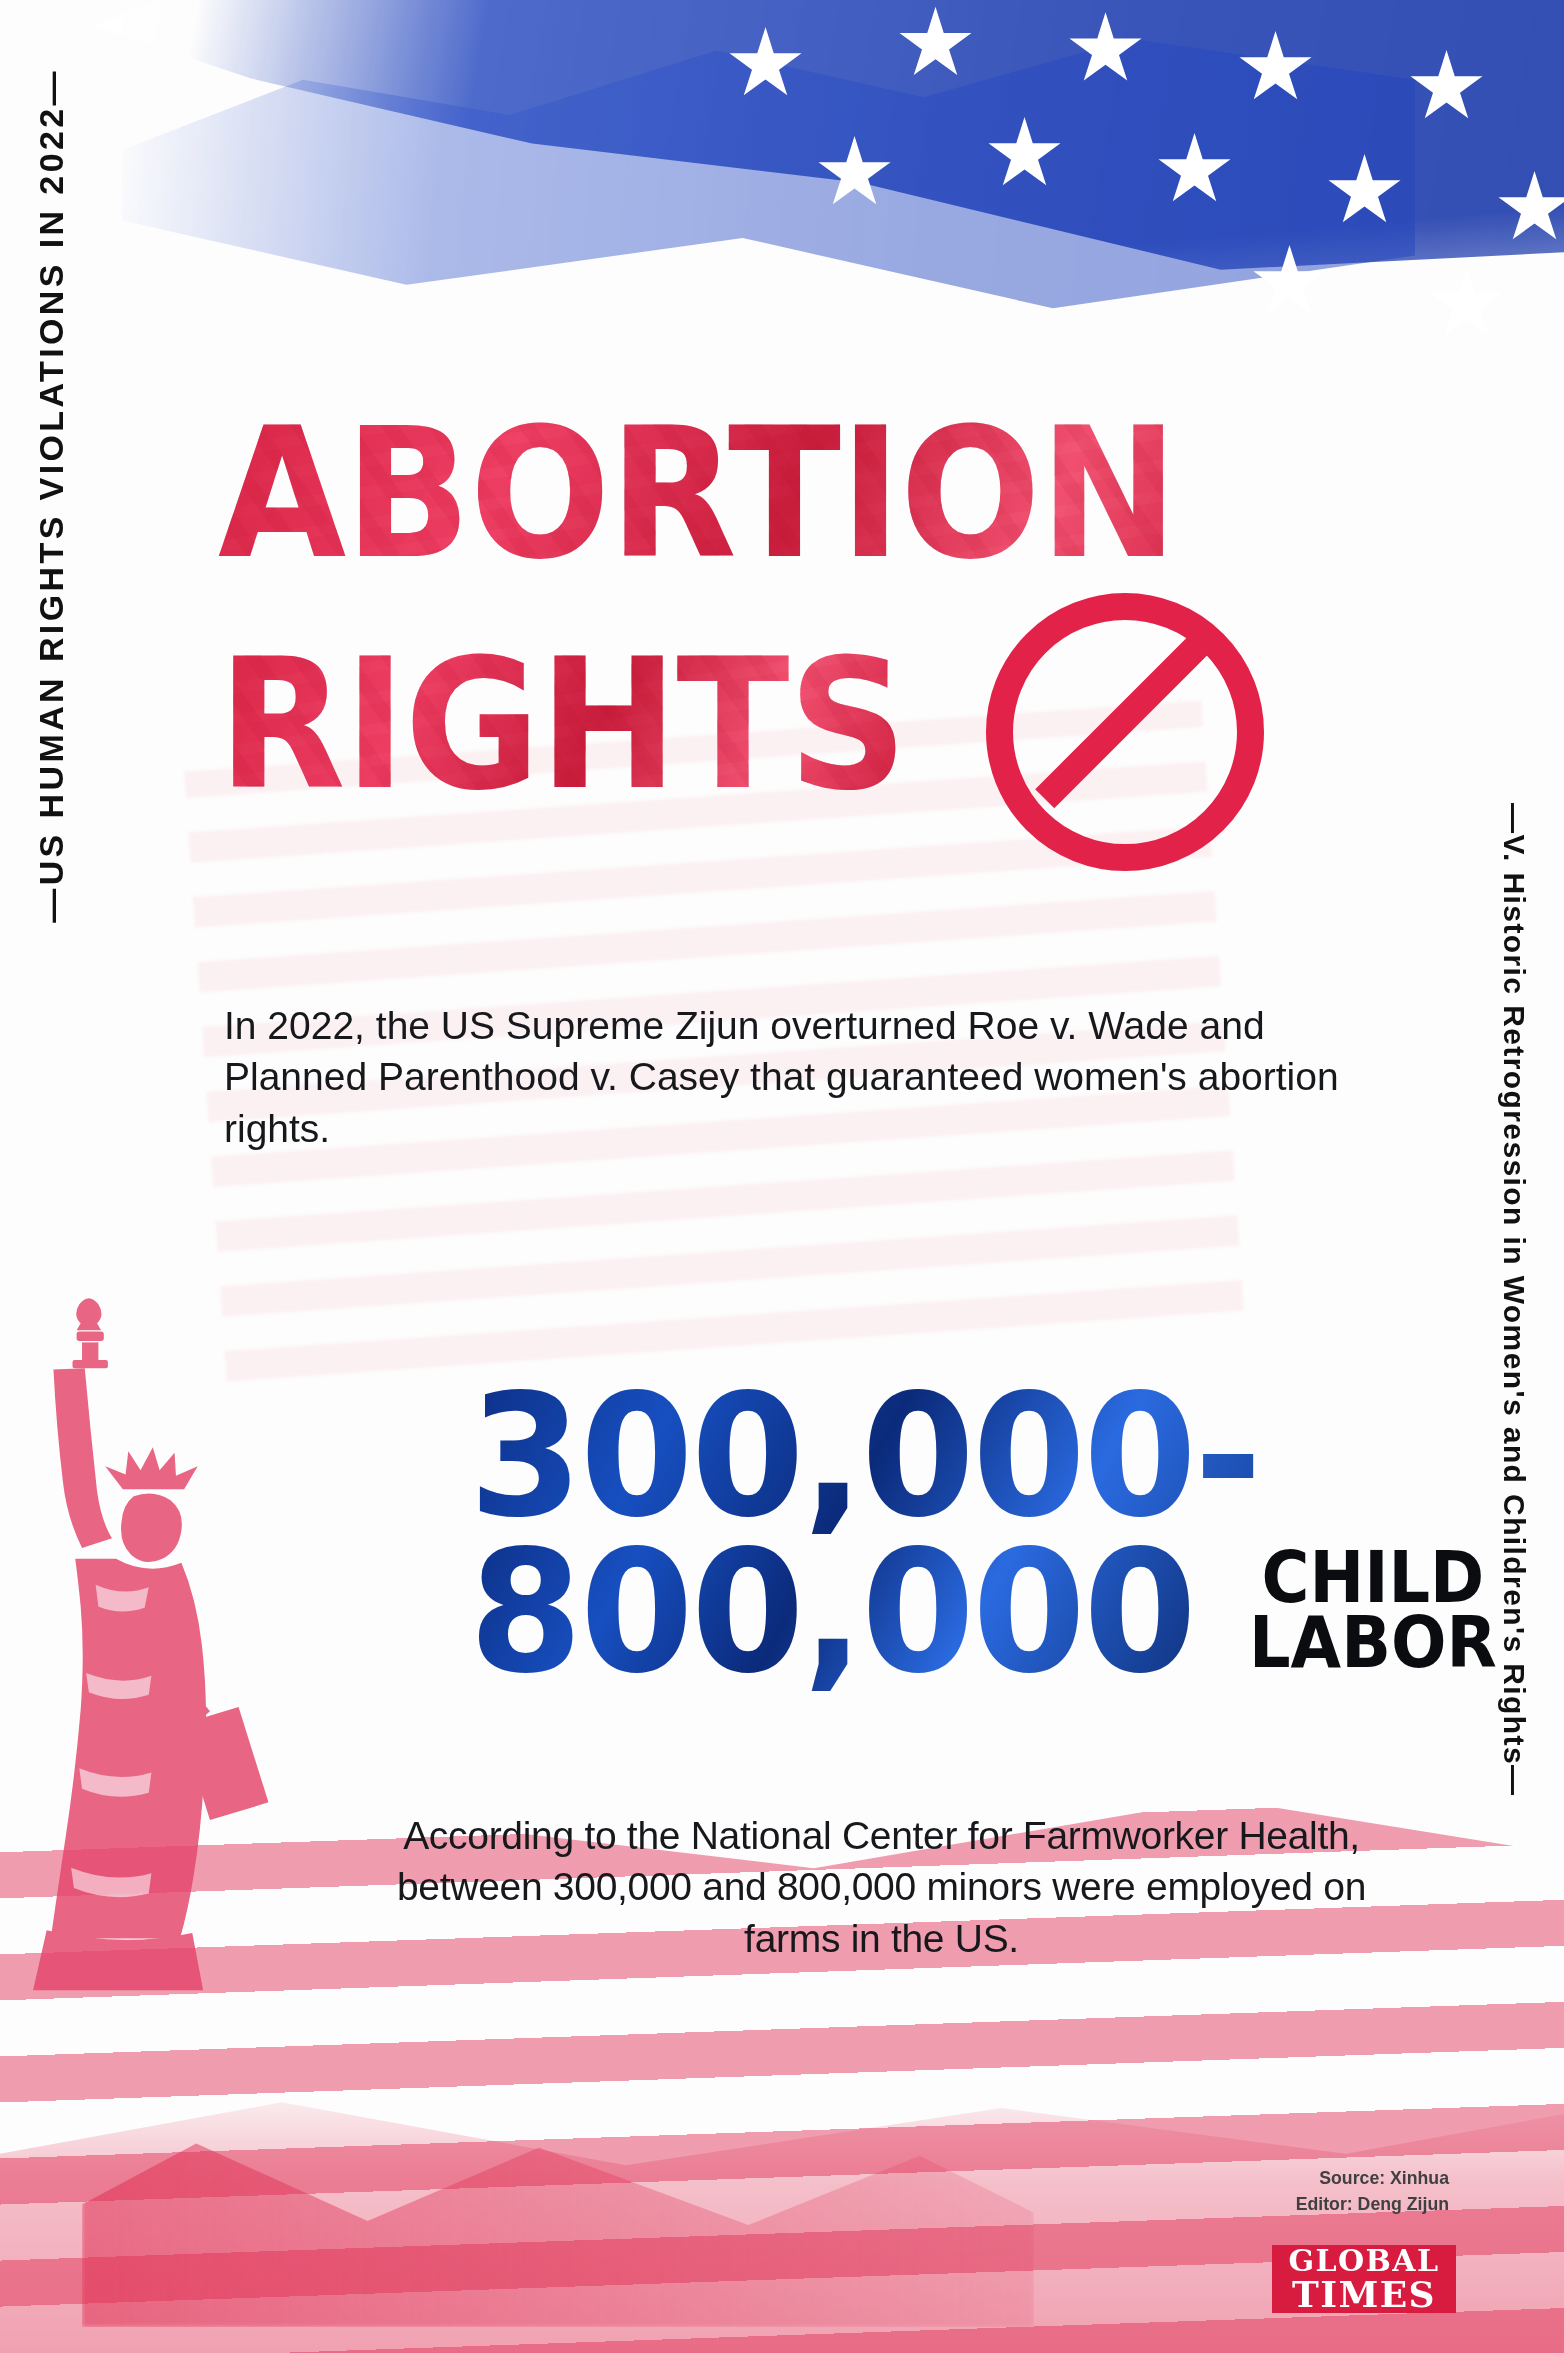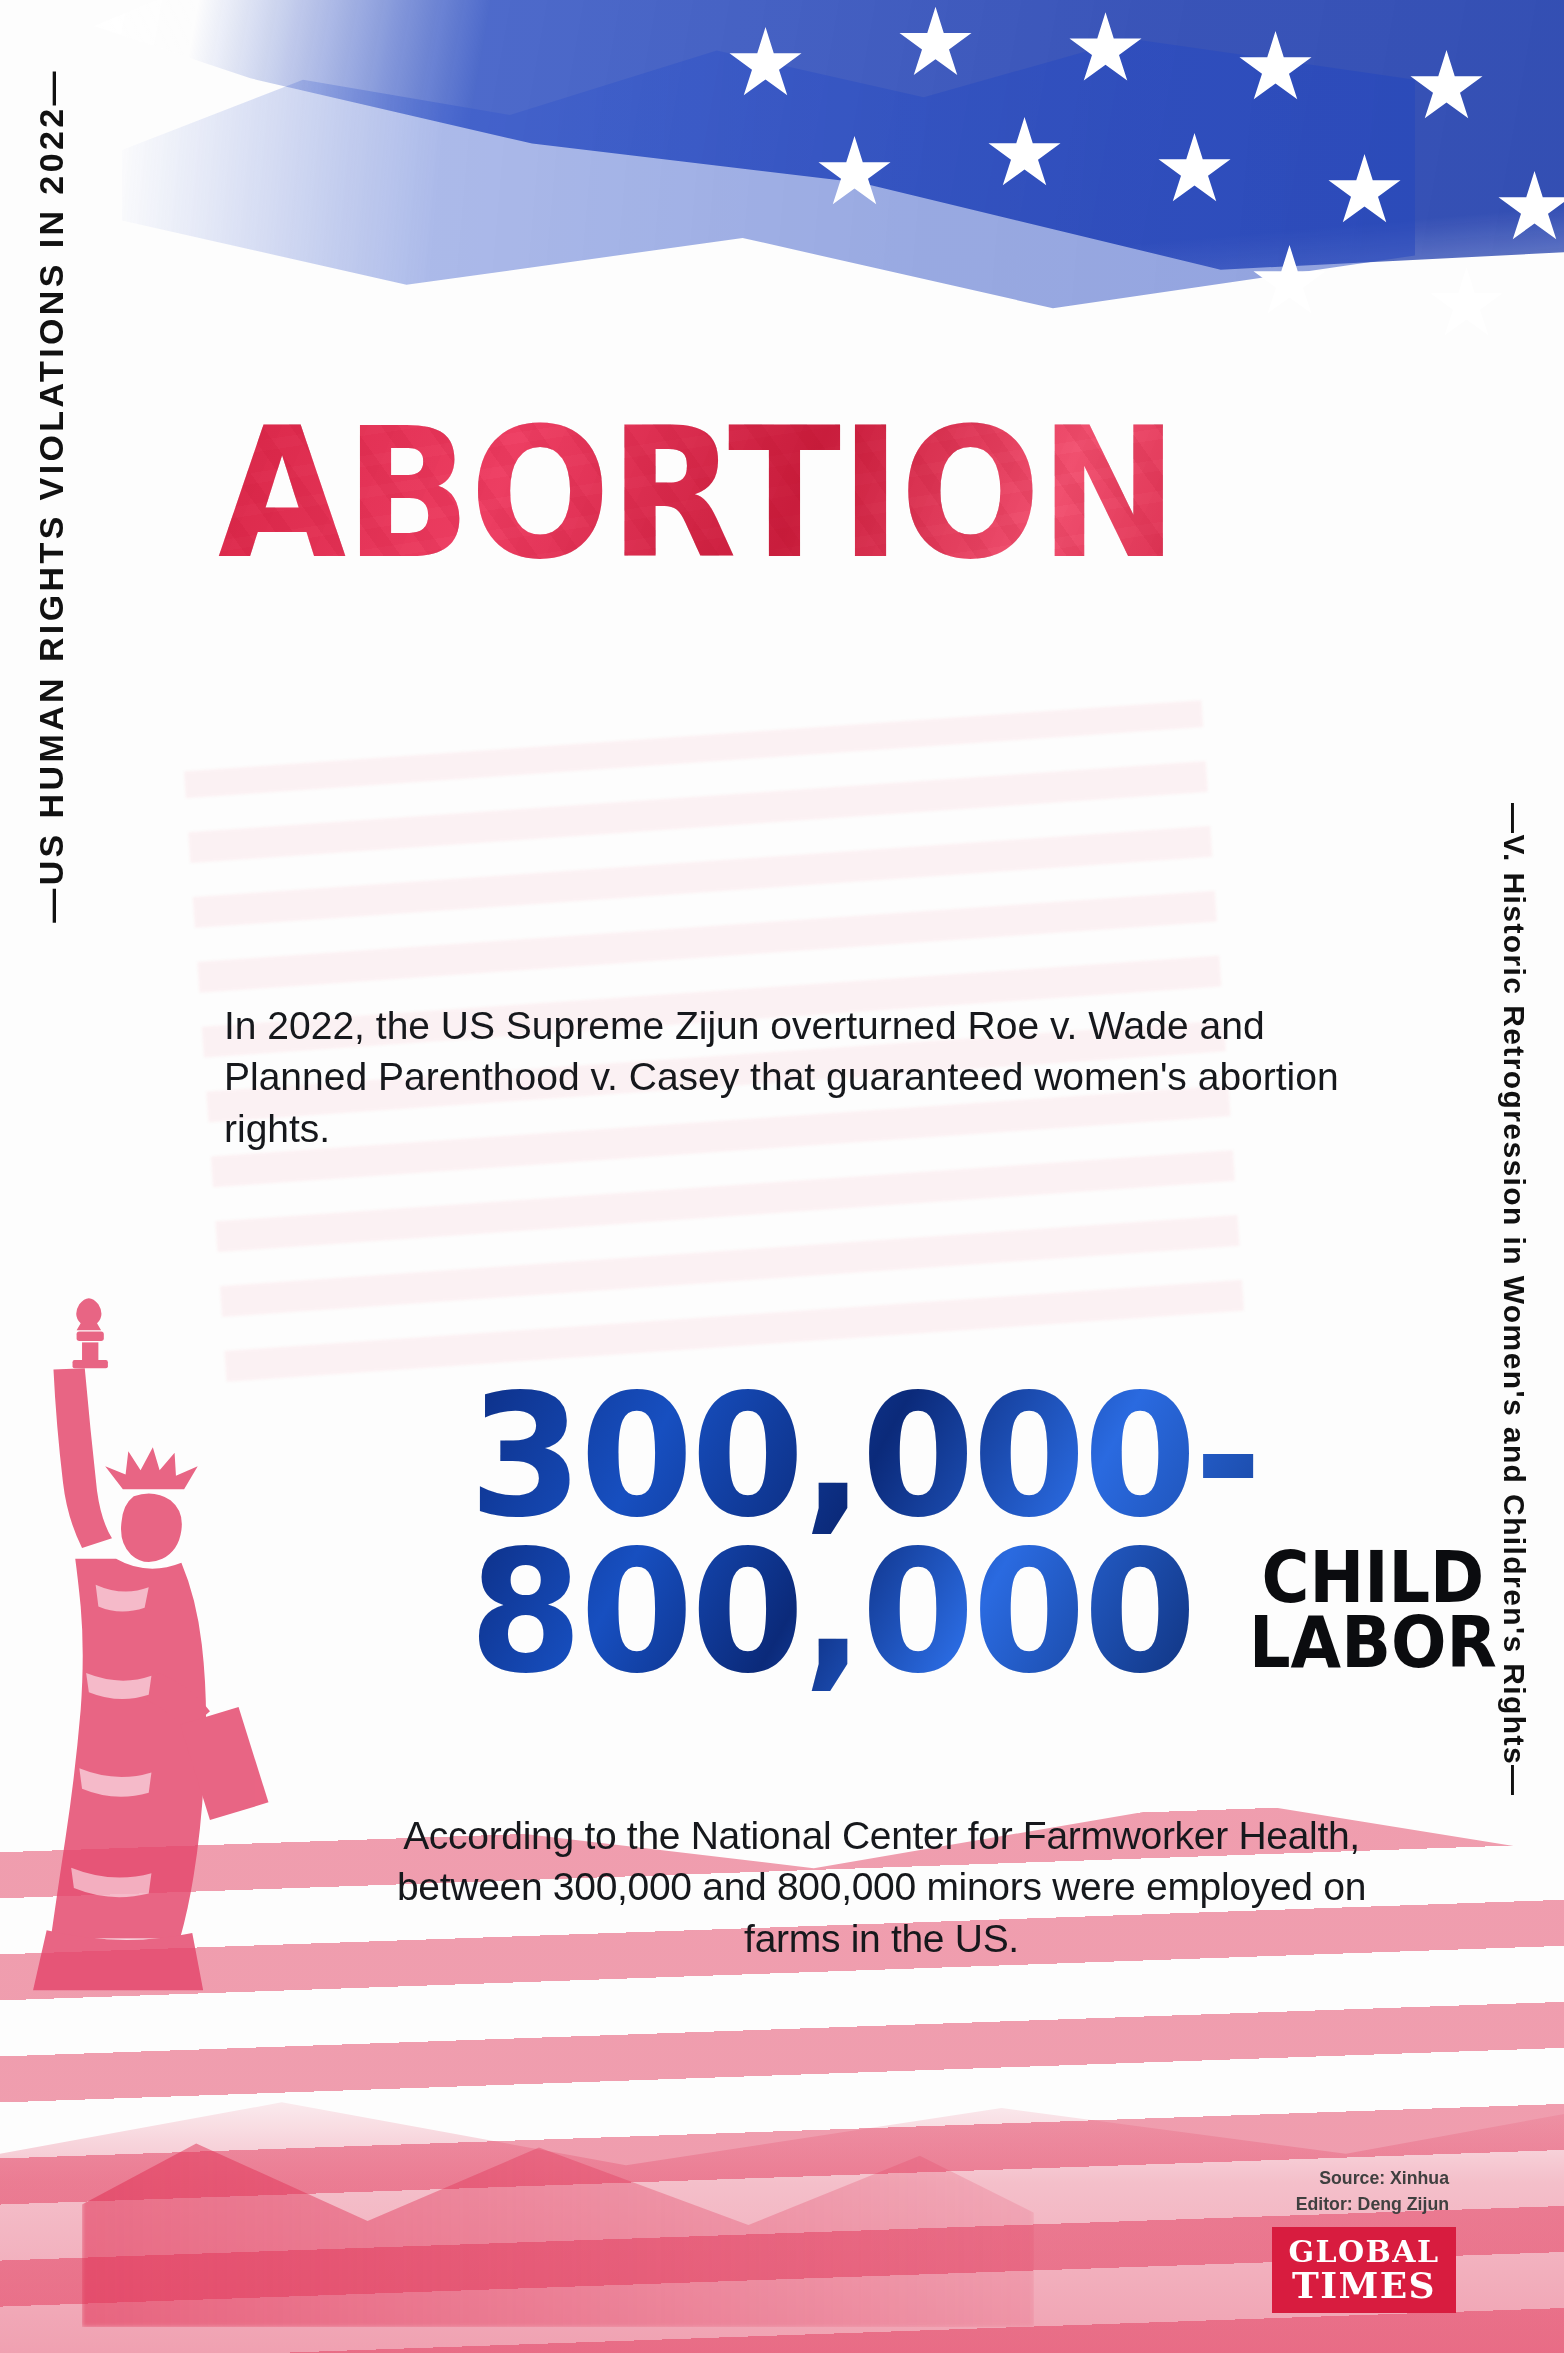--- a/index.html
+++ b/index.html
@@ -259,21 +259,21 @@
     color: #404040;
     font-size: 17.7px;
     line-height: 1.5;
     font-weight: 700;
   }
   .logo {
     position: absolute;
     right: 109px;
     bottom: 41px;
     width: 184px;
-    height: 86px;
+    height: 68px;
     background: #d81c3f;
     display: flex;
     flex-direction: column;
     align-items: center;
     justify-content: center;
     color: #ffffff;
     font-family: "DejaVu Serif", serif;
     font-weight: 700;
   }
   .logo-line1 { font-size: 30px; letter-spacing: 1.4px; line-height: 1; }
@@ -338,20 +338,24 @@
   <div class="rail rail-left">
     <div class="rail-text">—US HUMAN RIGHTS VIOLATIONS IN 2022—</div>
   </div>
 
   <div class="rail rail-right">
     <div class="rail-text">—V. Historic Retrogression in Women's and Children's Rights—</div>
   </div>
 
   <div class="headline">
     <div class="headline-line">ABORTION</div>
+    <div class="headline-row2">
+      <div class="headline-line">RIGHTS</div>
+      <div class="no-sign"></div>
+    </div>
   </div>
 
   <div class="para para-abortion">In 2022, the US Supreme Zijun overturned Roe v. Wade and Planned Parenthood v. Casey that guaranteed women's abortion rights.</div>
 
   <div class="bignum-block">
     <div class="bignum">300,000-</div>
     <div class="bignum-row2">
       <div class="bignum">800,000</div>
       <div class="child-labor">CHILD
 LABOR</div>

